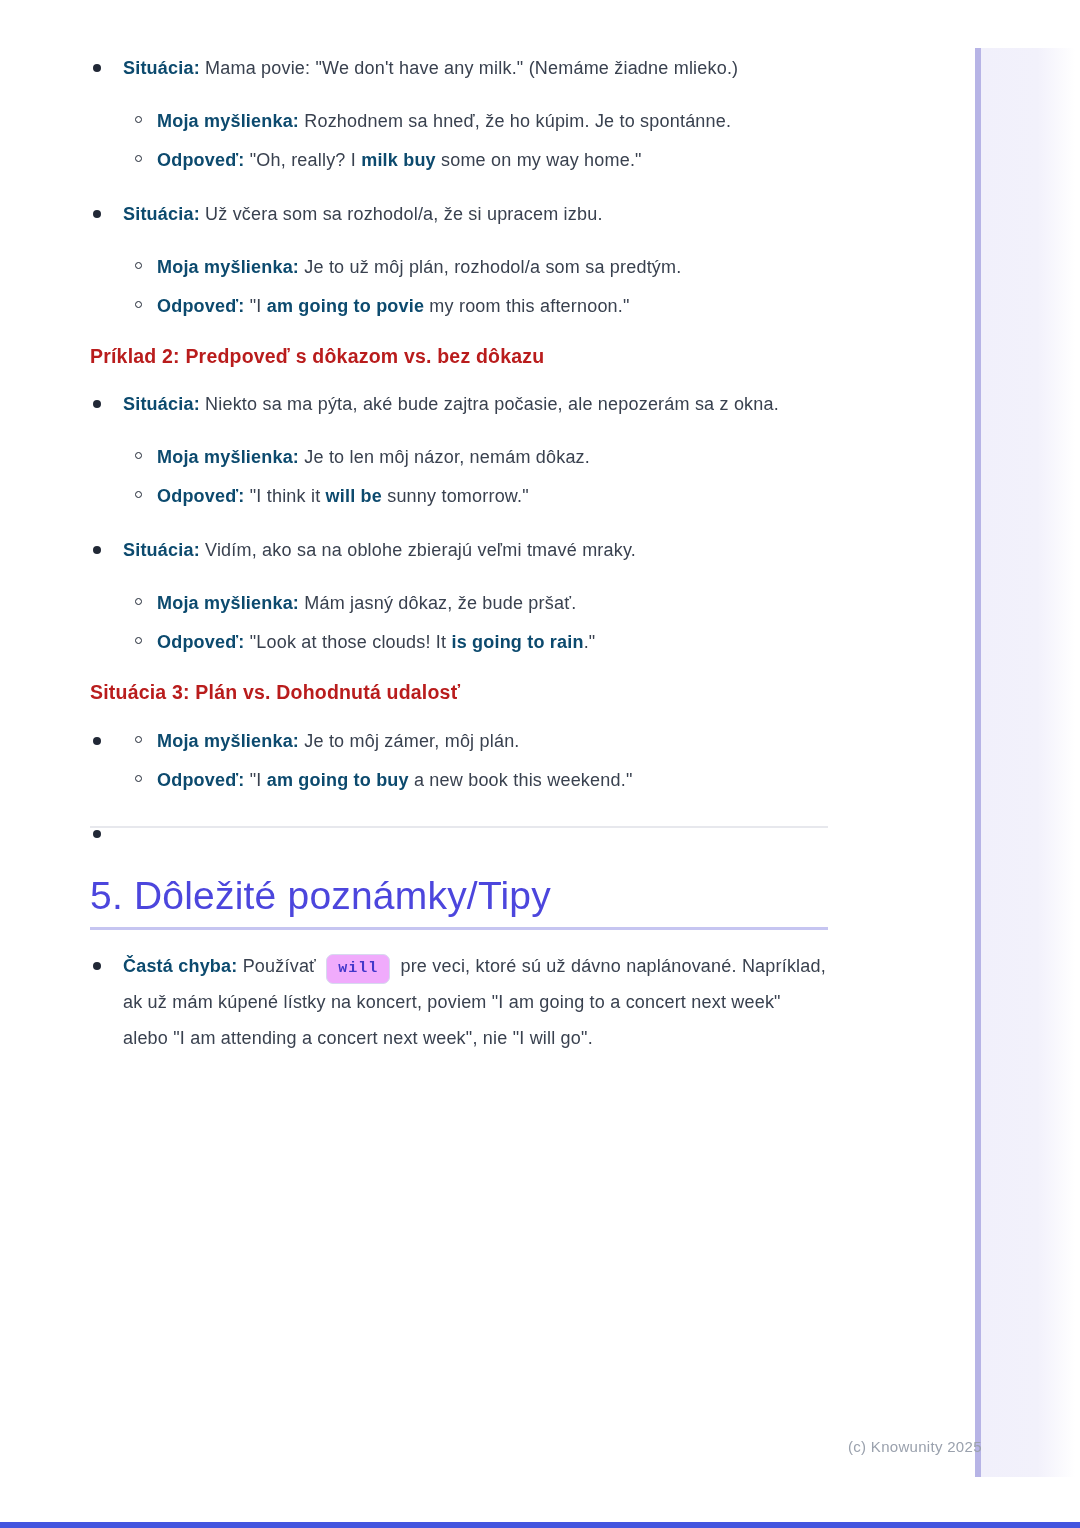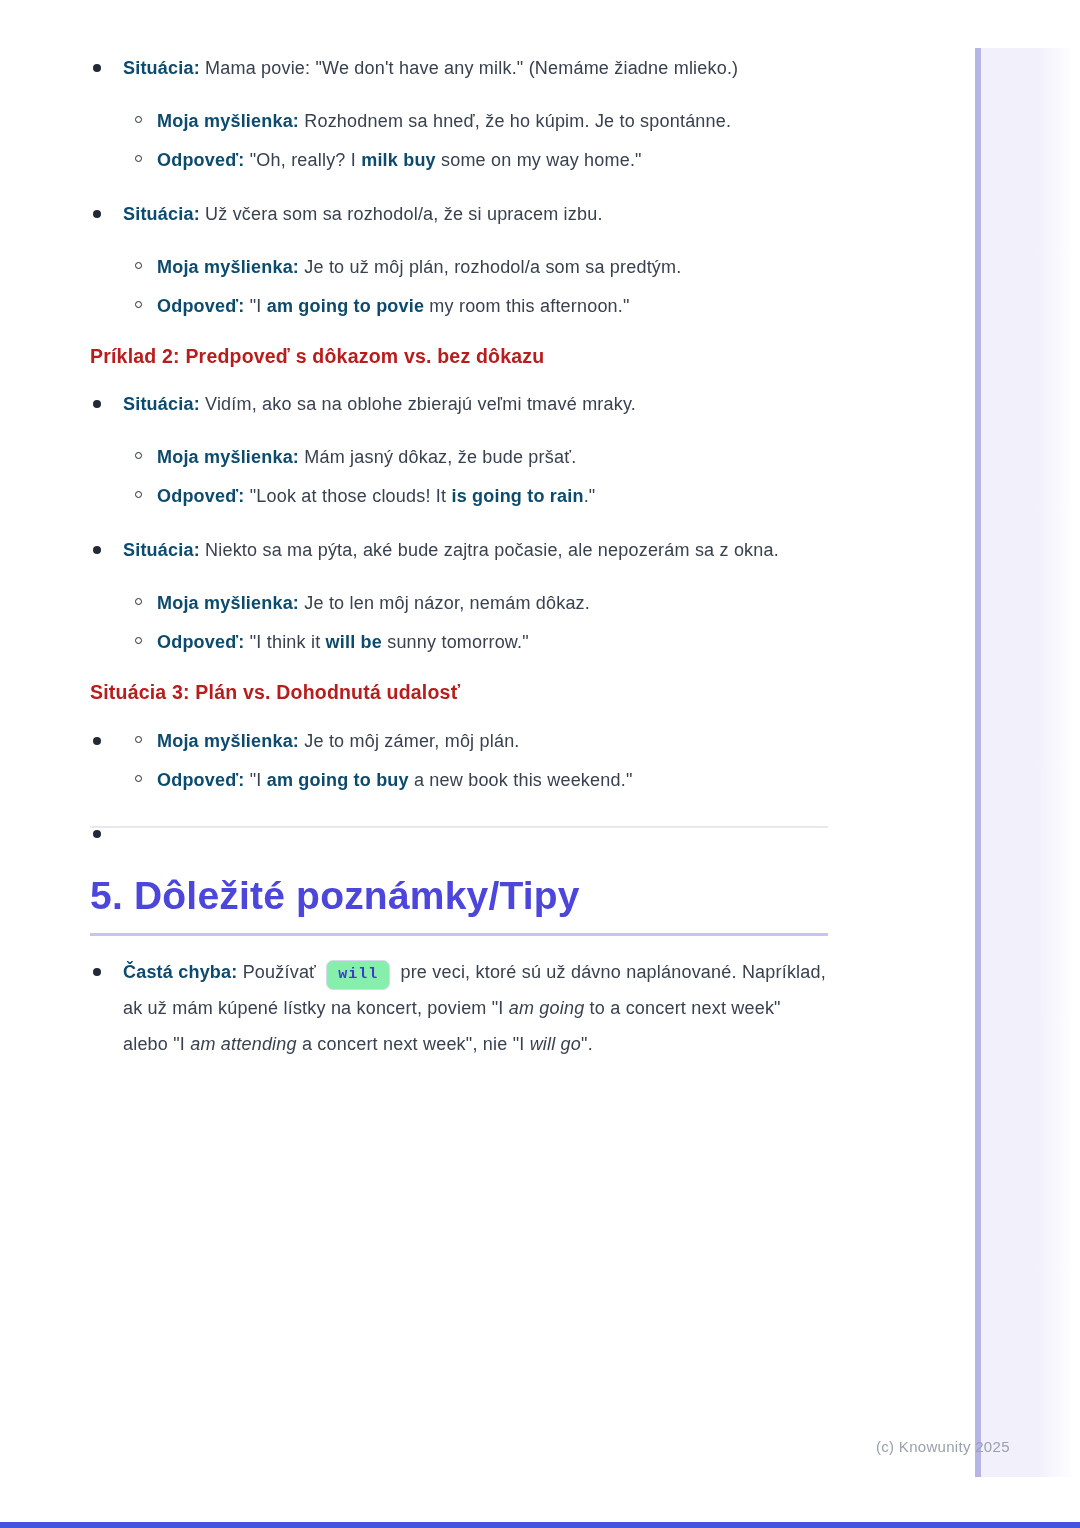--- a/index.html
+++ b/index.html
@@ -14,34 +14,34 @@
   li.ti{position:relative;padding-left:33px;margin-bottom:18px;}
   li.ti::before{content:"";position:absolute;left:3px;top:14px;width:8px;height:8px;
                 border-radius:50%;background:#212836;}
   ul.sub{list-style:none;margin:17px 0 0 0;padding:0;}
   li.si{position:relative;padding-left:34px;margin-bottom:3px;}
   li.si::before{content:"";position:absolute;left:12px;top:13px;width:7px;height:7px;
                 border-radius:50%;border:1.7px solid #212836;background:transparent;box-sizing:border-box;}
   .just{text-align:justify;}
 
   .b{font-weight:700;color:#0c4a6e;}
-  .i{font-style:italic;}
+  .i{}
   .c{font-family:"Liberation Mono","DejaVu Sans Mono",monospace;font-weight:700;font-size:15px;
-     color:#4338ca;background:#86efac;border:1px solid #d7d9ef;border-radius:7px;
+     color:#4338ca;background:#f0abfc;border:1px solid #d7d9ef;border-radius:7px;
      padding:4px 11px;margin:0 5px;display:inline-block;line-height:20px;letter-spacing:1px;}
 
   .h3{font-size:19.5px;font-weight:700;color:#b91c1c;margin:18px 0 16px 0;line-height:28px;}
   .hr{height:2px;background:#e7e8ed;margin:28px 0 0 0;}
-  .h1{font-size:39px;font-weight:700;color:#4c46dd;line-height:47px;
-      margin:44px 0 18px 0;padding-bottom:14px;border-bottom:3px solid #c6c5f1;}
+  .h1{font-size:39px;font-weight:400;color:#4c46dd;line-height:47px;
+      margin:44px 0 18px 0;padding-bottom:8px;border-bottom:3px solid #c6c5f1;}
 
   .side-strip{position:absolute;left:975px;top:48px;width:100px;height:1429px;
               border-left:6px solid #b7b4e6;box-sizing:border-box;
               background:linear-gradient(90deg,#f1f0fb 0%,#f2f1fb 60%,#ffffff 100%);}
-  .watermark{position:absolute;left:876px;top:1438px;font-size:15px;color:#9aa1ad;
+  .watermark{position:absolute;left:848px;top:1438px;font-size:15px;color:#9aa1ad;
              letter-spacing:0.3px;white-space:nowrap;z-index:3;}
   .bottom-bar{position:absolute;left:0;bottom:0;width:100%;height:6px;background:#4355df;z-index:4;}
 </style>
 </head>
 <body>
 
 <div class="page">
   <div class="content" id="content">
       <ul class="top">
         <li class="ti">
@@ -54,32 +54,32 @@
         <li class="ti">
           <div><span class="b">Situácia:</span><span class="t"> Už včera som sa rozhodol/a, že si upracem izbu.</span></div>
           <ul class="sub">
             <li class="si"><span class="b">Moja myšlienka:</span><span class="t"> Je to už môj plán, rozhodol/a som sa predtým.</span></li>
             <li class="si"><span class="b">Odpoveď:</span><span class="t"> "I </span><span class="b">am going to povie</span><span class="t"> my room this afternoon."</span></li>
           </ul>
         </li>
       </ul>
       <div class="h3">Príklad 2: Predpoveď s dôkazom vs. bez dôkazu</div>
       <ul class="top">
+        <li class="ti just">
+          <div><span class="b">Situácia:</span><span class="t"> Niekto sa ma pýta, aké bude zajtra počasie, ale nepozerám sa z okna.</span></div>
+          <ul class="sub">
+            <li class="si"><span class="b">Moja myšlienka:</span><span class="t"> Je to len môj názor, nemám dôkaz.</span></li>
+            <li class="si"><span class="b">Odpoveď:</span><span class="t"> "I think it </span><span class="b">will be</span><span class="t"> sunny tomorrow."</span></li>
+          </ul>
+        </li>
         <li class="ti">
           <div><span class="b">Situácia:</span><span class="t"> Vidím, ako sa na oblohe zbierajú veľmi tmavé mraky.</span></div>
           <ul class="sub">
             <li class="si"><span class="b">Moja myšlienka:</span><span class="t"> Mám jasný dôkaz, že bude pršať.</span></li>
             <li class="si"><span class="b">Odpoveď:</span><span class="t"> "Look at those clouds! It </span><span class="b">is going to rain</span><span class="t">."</span></li>
-          </ul>
-        </li>
-        <li class="ti just">
-          <div><span class="b">Situácia:</span><span class="t"> Niekto sa ma pýta, aké bude zajtra počasie, ale nepozerám sa z okna.</span></div>
-          <ul class="sub">
-            <li class="si"><span class="b">Moja myšlienka:</span><span class="t"> Je to len môj názor, nemám dôkaz.</span></li>
-            <li class="si"><span class="b">Odpoveď:</span><span class="t"> "I think it </span><span class="b">will be</span><span class="t"> sunny tomorrow."</span></li>
           </ul>
         </li>
       </ul>
       <div class="h3">Situácia 3: Plán vs. Dohodnutá udalosť</div>
       <ul class="top">
         <li class="ti">
           <ul class="sub">
             <li class="si"><span class="b">Moja myšlienka:</span><span class="t"> Je to môj zámer, môj plán.</span></li>
             <li class="si"><span class="b">Odpoveď:</span><span class="t"> "I </span><span class="b">am going to buy</span><span class="t"> a new book this weekend."</span></li>
           </ul>

